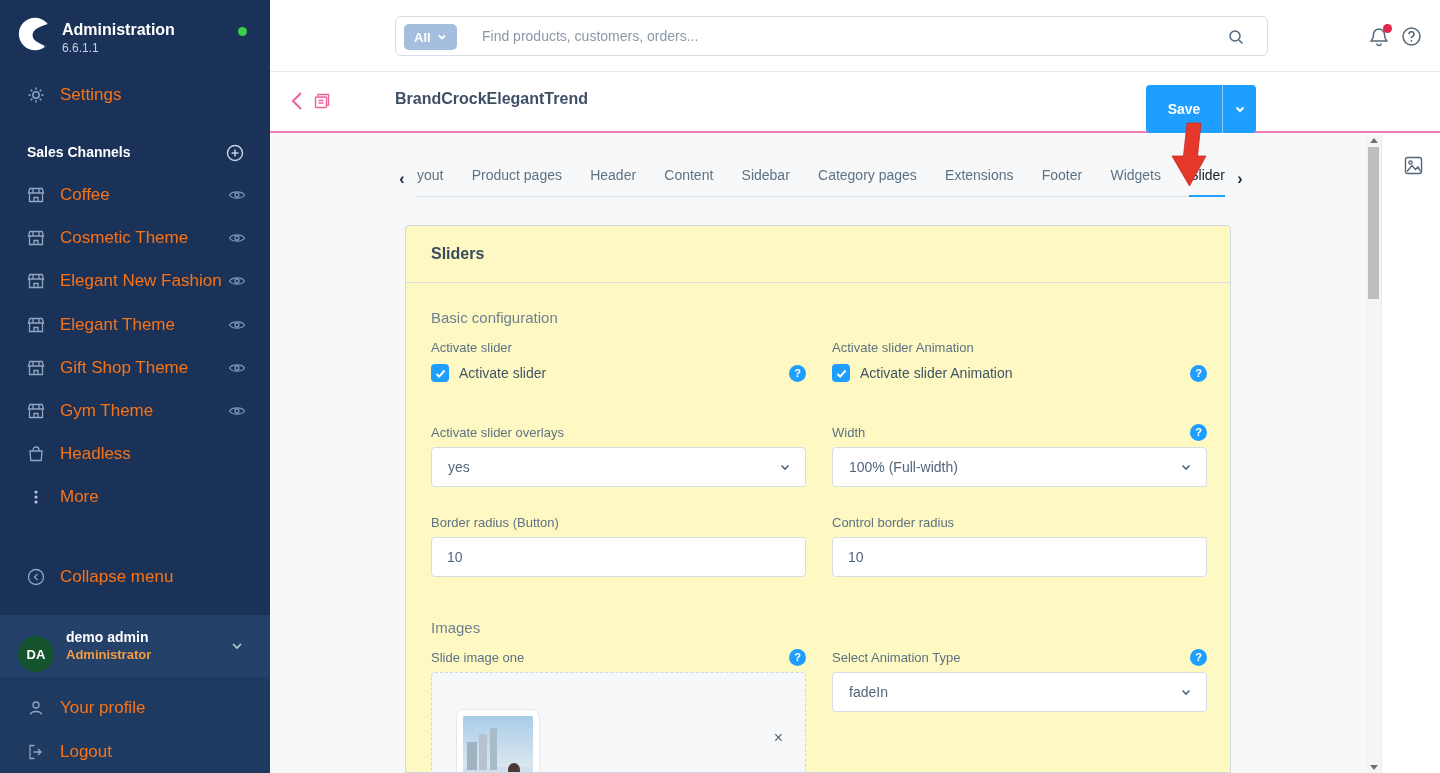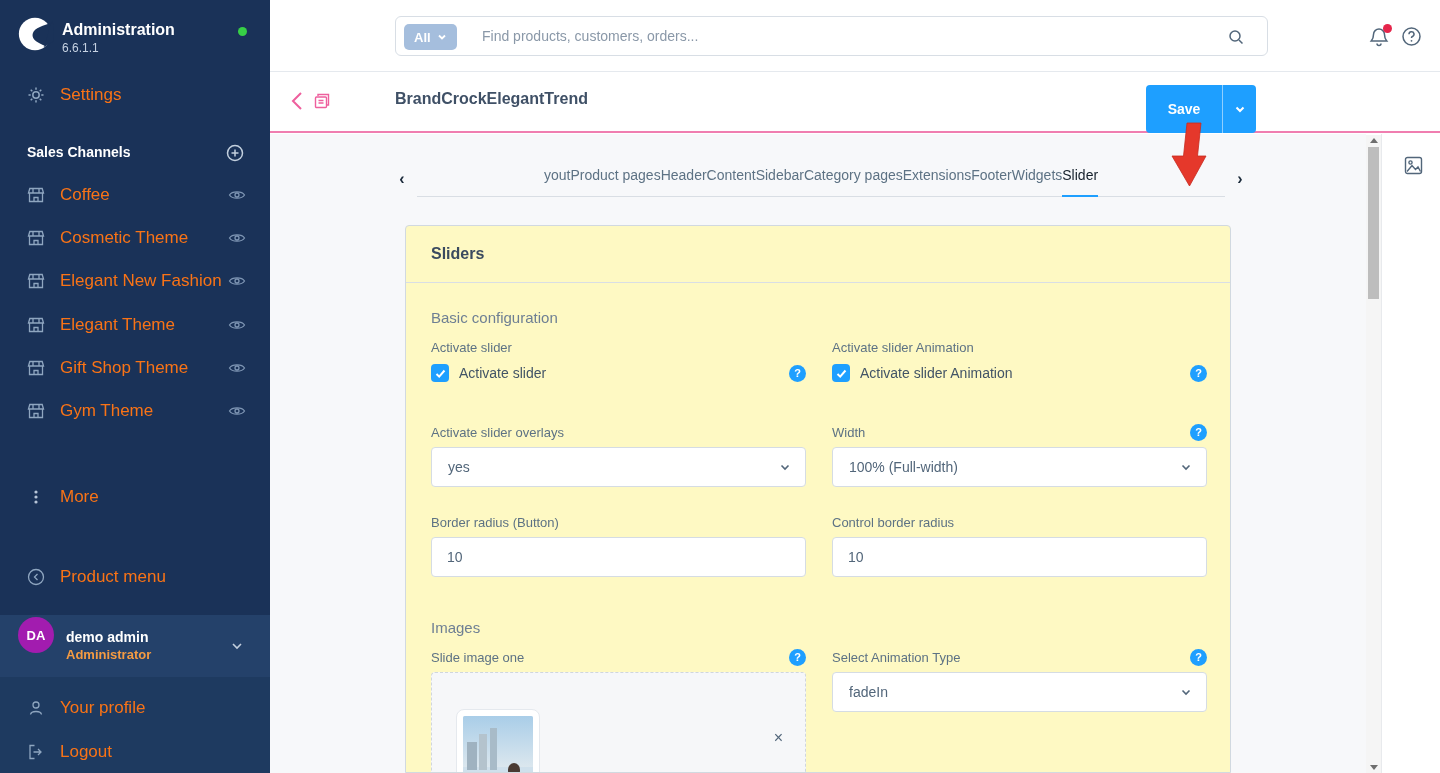--- a/index.html
+++ b/index.html
@@ -18,21 +18,21 @@
   .nav-item { position:absolute; left:0; width:270px; height:43px; cursor:pointer; }
   .nav-item .ico { position:absolute; left:27px; top:50%; transform:translateY(-50%); width:18px; height:18px; }
   .nav-item .lbl { position:absolute; left:60px; top:50%; transform:translateY(-50%); font-size:17px; color:#f97316; white-space:nowrap; }
   .nav-item .eye { position:absolute; right:24px; top:50%; transform:translateY(-50%); width:18px; height:18px; }
 
   .sc-header { position:absolute; left:0; top:141px; width:270px; height:26px; }
   .sc-header .lbl { position:absolute; left:27px; top:3px; color:#ffffff; font-size:14px; font-weight:700; }
   .sc-header .plus { position:absolute; right:26px; top:3px; width:18px; height:18px; }
 
   .user-block { position:absolute; left:0; top:615px; width:270px; height:62px; background:#24416a; cursor:pointer; }
-  .avatar { position:absolute; left:18px; top:2px; width:36px; height:36px; border-radius:50%; background:#a21caf; color:#fff;
+  .avatar { position:absolute; left:18px; top:21px; width:36px; height:36px; border-radius:50%; background:#14532d; color:#fff;
     font-size:13px; font-weight:700; display:flex; align-items:center; justify-content:center; }
   .user-name { position:absolute; left:66px; top:14px; color:#fff; font-size:14px; font-weight:700; }
   .user-role { position:absolute; left:66px; top:32px; color:#f59b42; font-size:13px; font-weight:700; }
   .user-chev { position:absolute; right:26px; top:24px; width:14px; height:14px; }
   .sb-footer { position:absolute; left:0; top:677px; width:270px; height:96px; background:#1e3a60; }
 
   
   .topbar { position:absolute; left:270px; top:0; width:1170px; height:72px; background:#fff; border-bottom:1px solid #e5e9ee; z-index:4; }
   .searchbar { position:absolute; left:125px; top:16px; width:873px; height:40px; background:#fff; border:1px solid #d8dee5; border-radius:6px; }
   .scope-pill { position:absolute; left:8px; top:7px; height:26px; padding:0 10px; background:#a5bedd; border-radius:5px;
@@ -53,21 +53,21 @@
   .save-split { position:absolute; right:184px; top:13px; height:48px; display:flex; border-radius:4px; overflow:hidden; }
   .save-main { width:76px; background:#1e9fff; color:#fff; font-size:14px; font-weight:700; border:0; cursor:pointer;
     font-family:inherit; }
   .save-caret { width:34px; background:#1e9fff; border-left:1px solid rgba(255,255,255,.5); display:flex; align-items:center; justify-content:center; cursor:pointer; }
 
   
   .content { position:absolute; left:270px; top:134px; width:1096px; height:639px; background:#f7f8fa; overflow:hidden; }
 
   .tabsbar { position:absolute; left:125px; top:26px; width:852px; height:37px; display:flex; align-items:stretch; }
   .tab-scroll { width:14px; display:flex; align-items:center; justify-content:center; font-size:16px; font-weight:700; color:#1b2a3a; cursor:pointer; }
-  .tabs { flex:1; display:flex; justify-content:center; align-items:stretch; border-bottom:1px solid #d9dee4; margin:0 8px; }
+  .tabs { flex:1; display:flex; justify-content:space-between; align-items:stretch; border-bottom:1px solid #d9dee4; margin:0 8px; }
   .tab { font-size:14px; color:#5d7284; display:flex; align-items:center; padding-bottom:6px; border-bottom:2px solid transparent; margin-bottom:-1px; cursor:pointer; white-space:nowrap; }
   .tab.active { color:#15202b; border-bottom-color:#1e9fff; }
 
   .card { position:absolute; left:135px; top:91px; width:826px; height:548px; background:#fef9c3; border:1px solid #d1d9e0; border-radius:4px 4px 0 0; overflow:hidden; }
   .card-head { height:57px; border-bottom:1px solid #d9dee4; display:flex; align-items:center; padding:0 25px; }
   .card-title { font-size:16px; font-weight:600; color:#3a4a5f; }
   .card-body { padding:26px 25px 0 25px; }
   .section-h { font-size:15px; color:#6e7f93; margin-bottom:12px; }
   .grid { display:grid; grid-template-columns:375px 375px; column-gap:26px; }
   .f-label-row { display:flex; justify-content:space-between; align-items:center; height:18px; margin-bottom:6px; }
@@ -195,35 +195,41 @@
     <div class="nav-item" style="top:389px;">
       <svg class="ico" viewBox="0 0 18 18" fill="none" stroke="#8fa6c0" stroke-width="1.3">
           <path d="M2.5 7v8.5h13V7M1.5 7l1.3-4.5h12.4L16.5 7H1.5ZM6 2.5V7M12 2.5V7M7 15.5v-4h4v4"></path>
         </svg>
       <span class="lbl">Gym Theme</span>
       <svg class="eye" viewBox="0 0 18 18" fill="none" stroke="#7e95b3" stroke-width="1.3">
           <path d="M1.5 9C4 4.8 14 4.8 16.5 9 14 13.2 4 13.2 1.5 9Z"></path>
           <circle cx="9" cy="9" r="2"></circle>
         </svg>
     </div>
+    <div class="nav-item" style="top:432px;">
+      <svg class="ico" viewBox="0 0 18 18" fill="none" stroke="#8fa6c0" stroke-width="1.3">
+          <path d="M6 6V5a3 3 0 0 1 6 0v1M3 6h12l-.8 9.5H3.8L3 6Z"></path>
+        </svg>
+      <span class="lbl">Headless</span>
+    </div>
     <div class="nav-item" style="top:475px;">
       <svg class="ico" viewBox="0 0 18 18" fill="#b7c5d8">
           <circle cx="9" cy="4" r="1.6"></circle>
           <circle cx="9" cy="9" r="1.6"></circle>
           <circle cx="9" cy="14" r="1.6"></circle>
         </svg>
       <span class="lbl">More</span>
     </div>
 
     <div class="nav-item" style="top:555px;">
       <svg class="ico" viewBox="0 0 18 18" fill="none" stroke="#8fa6c0" stroke-width="1.3">
           <circle cx="9" cy="9" r="7.5"></circle>
           <path d="M10.5 6 7.5 9l3 3"></path>
         </svg>
-      <span class="lbl">Product menu</span>
+      <span class="lbl">Collapse menu</span>
     </div>
 
     <div class="user-block">
       <div class="avatar">DA</div>
       <div class="user-name">demo admin</div>
       <div class="user-role">Administrator</div>
       <svg class="user-chev" viewBox="0 0 14 14" fill="none" stroke="#c2cedd" stroke-width="1.6">
           <path d="M3 5l4 4 4-4"></path>
         </svg>
     </div>

